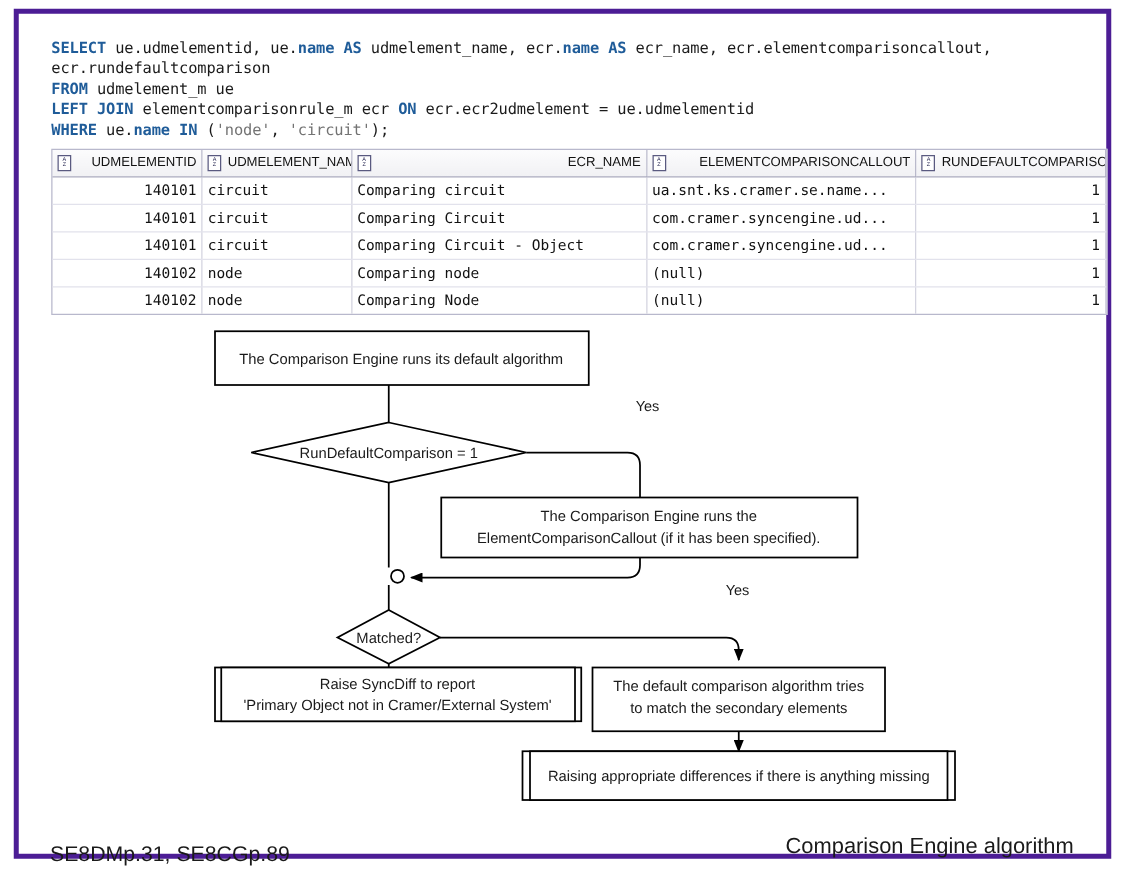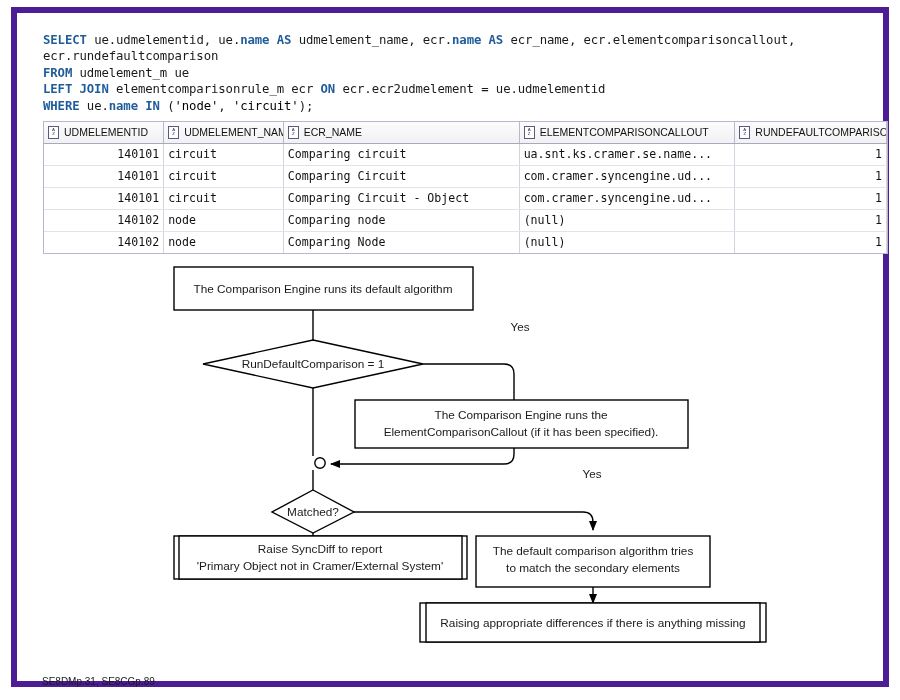--- a/index.html
+++ b/index.html
@@ -17,40 +17,40 @@
     background: #ffffff;
     box-sizing: border-box;
     overflow: hidden;
   }
   .frame {
     position: absolute;
     left: 11px;
     top: 7px;
     width: 878px;
     height: 680px;
-    border: 6px solid #4c1d95;
+    border: 4px solid #4c1d95;
     box-sizing: border-box;
     background: #ffffff;
   }
 
   
   .sql {
     position: absolute;
     left: 26px;
     top: 19px;
     width: 850px;
     font-family: "DejaVu Sans Mono", "Liberation Mono", monospace;
     font-size: 12.3px;
     line-height: 16.4px;
     color: #1a1a1a;
     white-space: pre;
     letter-spacing: -0.1px;
   }
   .kw { color: #1f5c99; font-weight: bold; }
-  .str { color: #000000; }
+  .str { color: #737373; }
 
   
   .grid {
     position: absolute;
     left: 26px;
     top: 108px;
     width: 845px;
     border: 1px solid #b8b8cc;
     box-sizing: border-box;
     background: #ffffff;
@@ -87,21 +87,21 @@
     background: #ffffff;
     display: inline-flex;
     flex-direction: column;
     align-items: center;
     justify-content: center;
     line-height: 4px;
     font-size: 4.4px;
     color: #2b2b55;
     font-family: "Liberation Sans", sans-serif;
   }
-  .hdr-label { flex: 1 1 auto; }
+  .hdr-label { flex: 1 1 auto; text-align: right; }
   .grid tbody td {
     border-right: 1px solid #d4d4e0;
     border-bottom: 1px solid #e2e2ec;
     font-family: "DejaVu Sans Mono", "Liberation Mono", monospace;
     font-size: 11.6px;
     color: #111111;
     padding: 1px 4px 2px 4px;
     height: 18px;
     white-space: nowrap;
     overflow: hidden;
@@ -129,21 +129,21 @@
     font-size: 11.6px;
     fill: #1a1a1a;
   }
 
   
   .foot-left {
     position: absolute;
     left: 25px;
     top: 663px;
     font-family: "Liberation Sans", sans-serif;
-    font-size: 10px;
+    font-size: 17px;
     color: #1a1a1a;
   }
   .foot-right {
     position: absolute;
     right: 26px;
     top: 655px;
     font-family: "Liberation Sans", sans-serif;
     font-size: 17.5px;
     color: #1a1a1a;
   }
@@ -323,15 +323,16 @@
 
         <g>
           <rect x="403" y="345" width="346" height="39" fill="#ffffff" stroke="#000000" stroke-width="1.4"></rect>
           <rect x="409" y="345" width="334" height="39" fill="#ffffff" stroke="#000000" stroke-width="1.4"></rect>
           <text class="fl-text" x="576" y="369" text-anchor="middle">Raising appropriate differences if there is anything missing</text>
         </g>
       </svg>
     </div>
 
     <div class="foot-left">SE8DMp.31, SE8CGp.89</div>
+    <div class="foot-right">Comparison Engine algorithm</div>
 
   </div>
 </div>
 
 </body></html>

